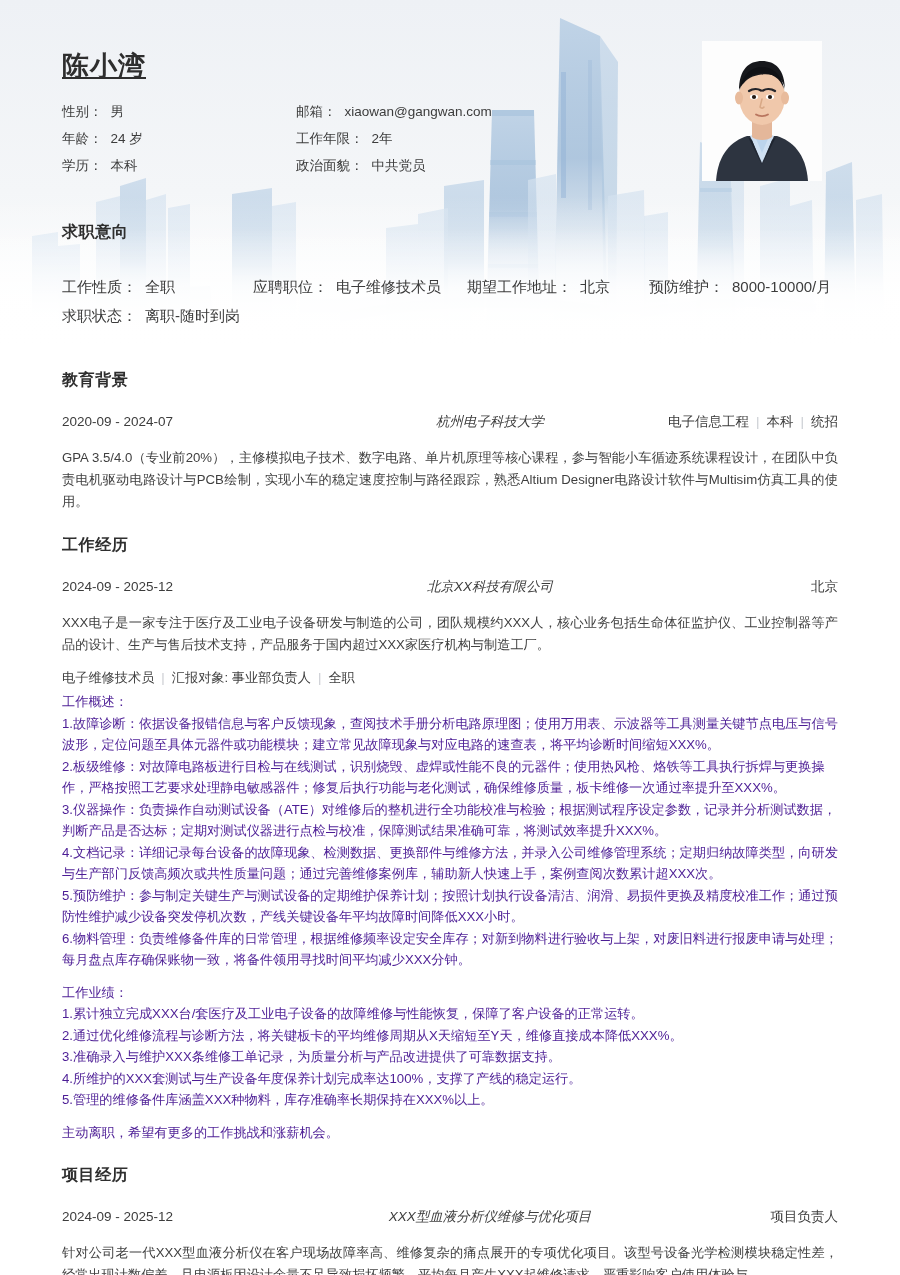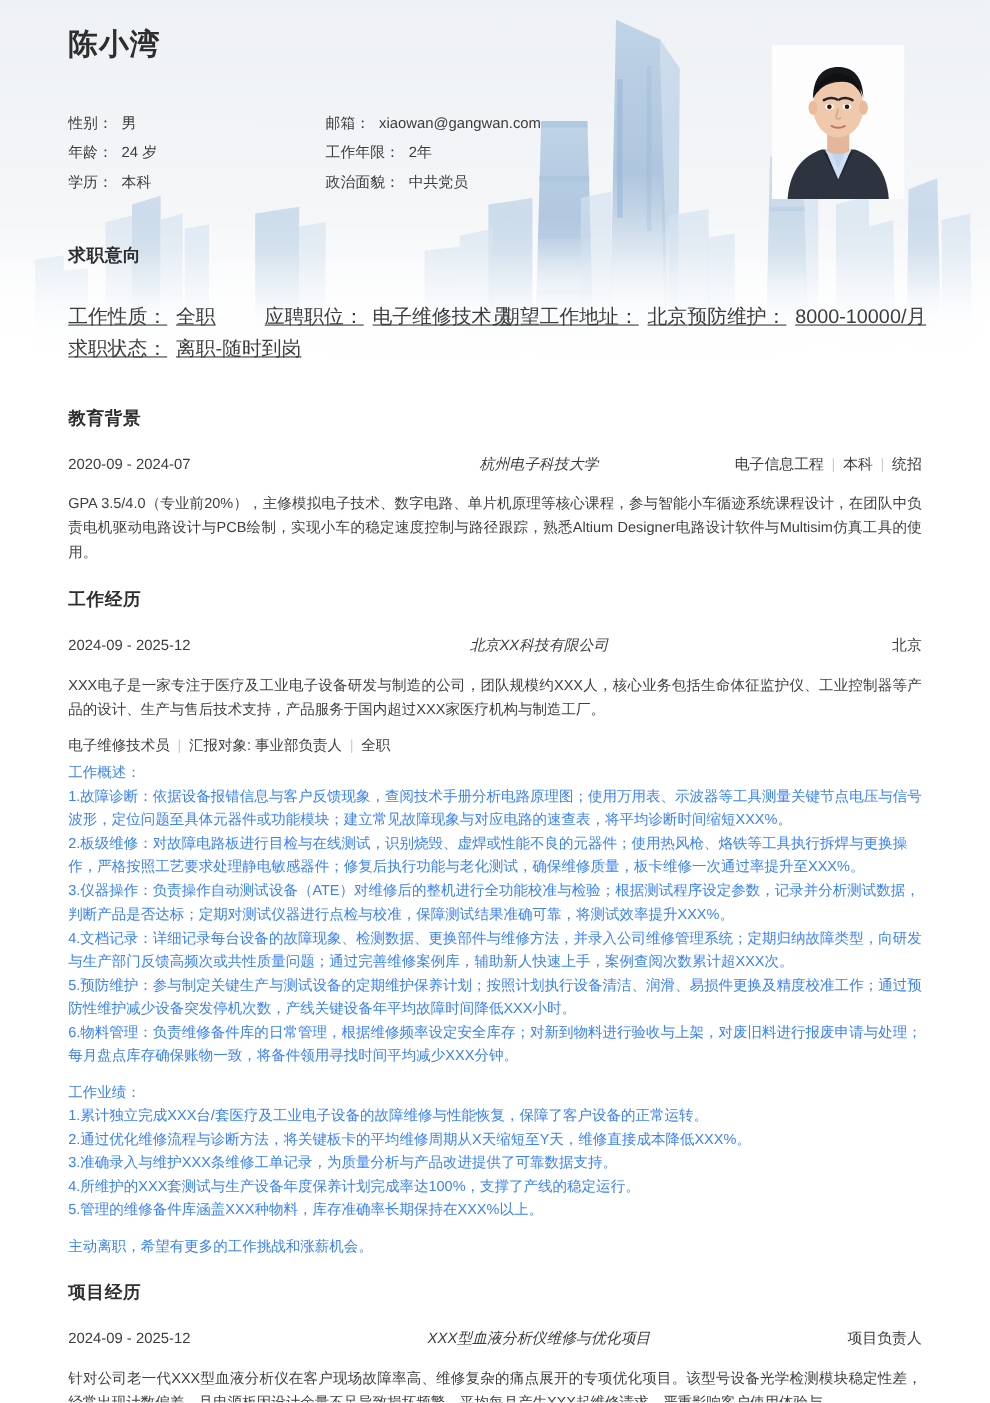--- a/index.html
+++ b/index.html
@@ -39,26 +39,27 @@
     position: absolute;
     left: 0; bottom: 0;
     width: 900px; height: 120px;
     background: linear-gradient(180deg, rgba(255,255,255,0) 0%, rgba(255,255,255,0.75) 55%, #ffffff 100%);
     pointer-events: none;
   }
 
   .name {
     position: absolute;
     left: 62px;
-    top: 22px;
+    top: 48px;
     font-size: 27px;
     font-weight: bold;
     letter-spacing: 1px;
     color: #2e2e2e;
     margin: 0;
+    text-decoration: underline;
   }
 
   .info-grid {
     position: absolute;
     left: 62px;
     top: 98px;
     width: 680px;
   }
   .info-row {
     display: flex;
@@ -98,23 +99,22 @@
     position: absolute;
     left: 62px;
     top: 222px;
     width: 780px;
   }
   .intent .sec-title { margin: 0 0 30px 0; }
   .intent-row {
     display: flex;
     height: 29px;
     align-items: center;
-    font-size: 18px;
+    font-size: 15px;
     color: #3c3c3c;
-    text-decoration: underline;
   }
   .intent-item { display: flex; align-items: baseline; white-space: nowrap; }
   .intent-item .k { color: #3c3c3c; }
   .intent-item .v { color: #3c3c3c; margin-left: 8px; }
   .w-i1 { width: 191px; }
   .w-i2 { width: 214px; }
   .w-i3 { width: 182px; }
 
   
   .content {
@@ -152,21 +152,21 @@
     text-align: justify;
   }
   .meta-line {
     font-size: 13.2px;
     color: #3f3f3f;
     margin: 0 0 4px 0;
   }
   .block {
     font-size: 13.2px;
     line-height: 21.5px;
-    color: #3b82f6;
+    color: #4c1d95;
     margin: 0;
     white-space: pre-wrap;
   }
   .spacer-10 { height: 11px; }
 </style>
 </head>
 <body>
 
 <div class="page">
 

